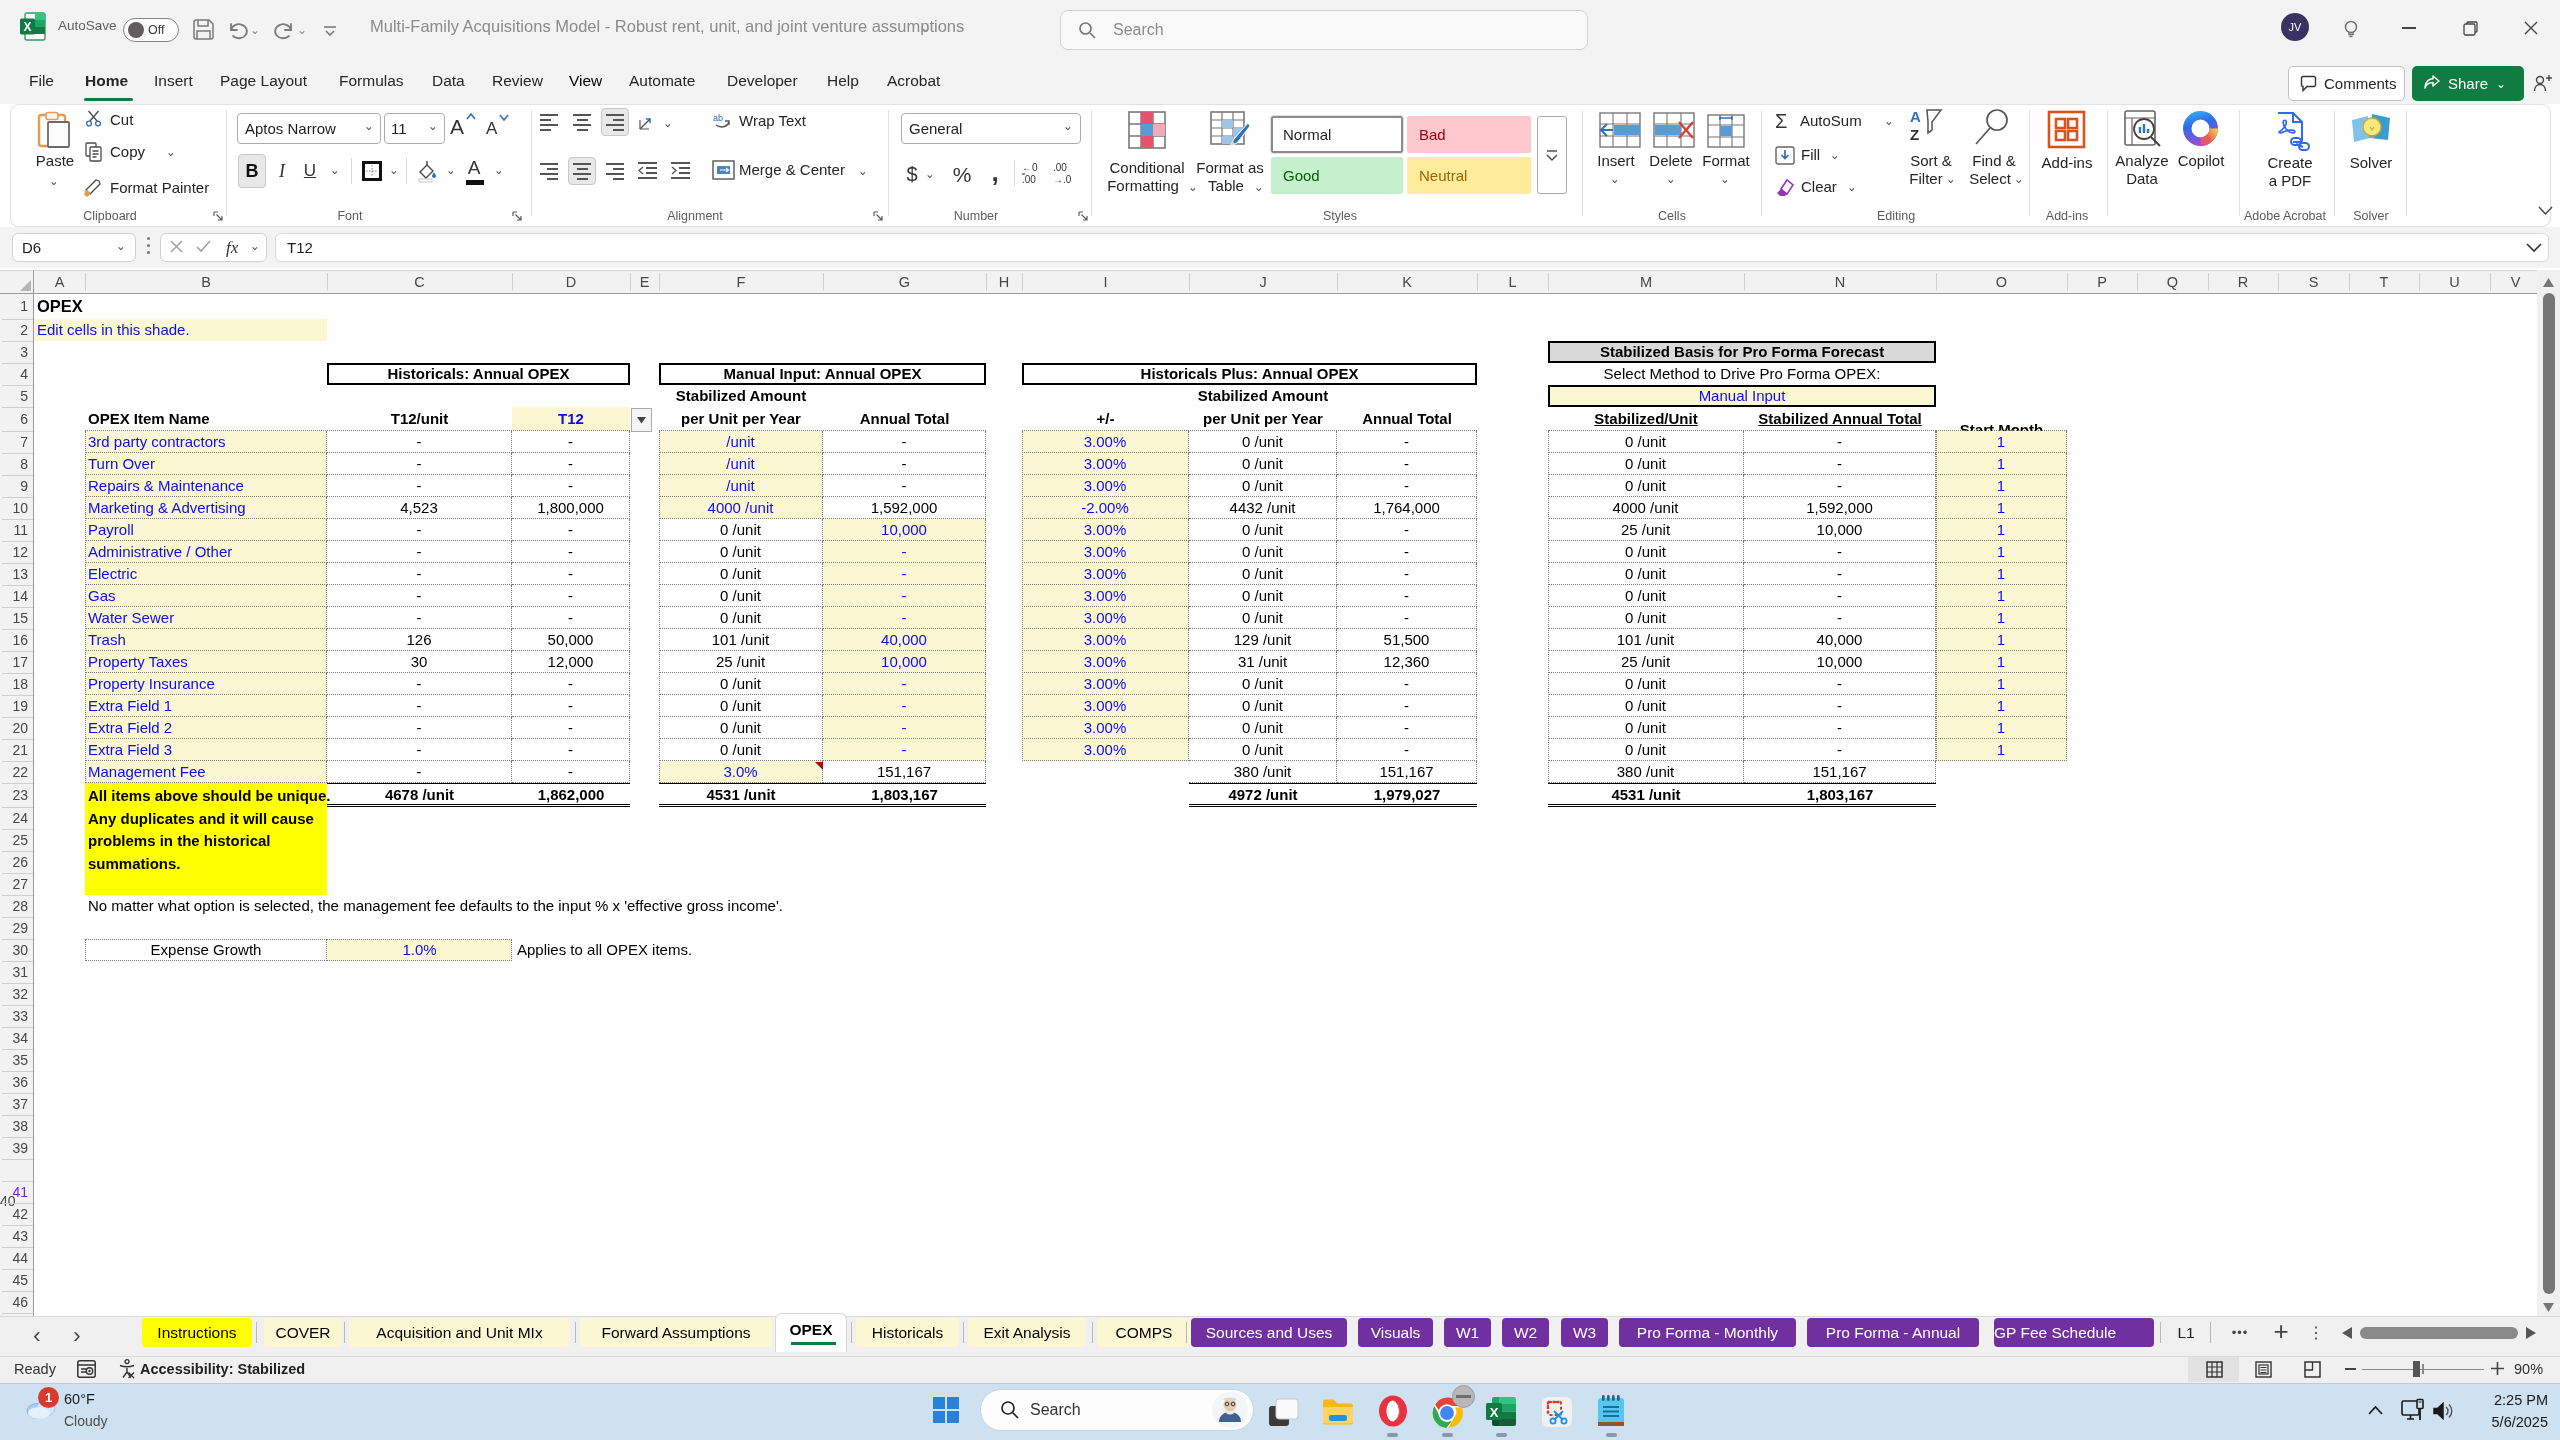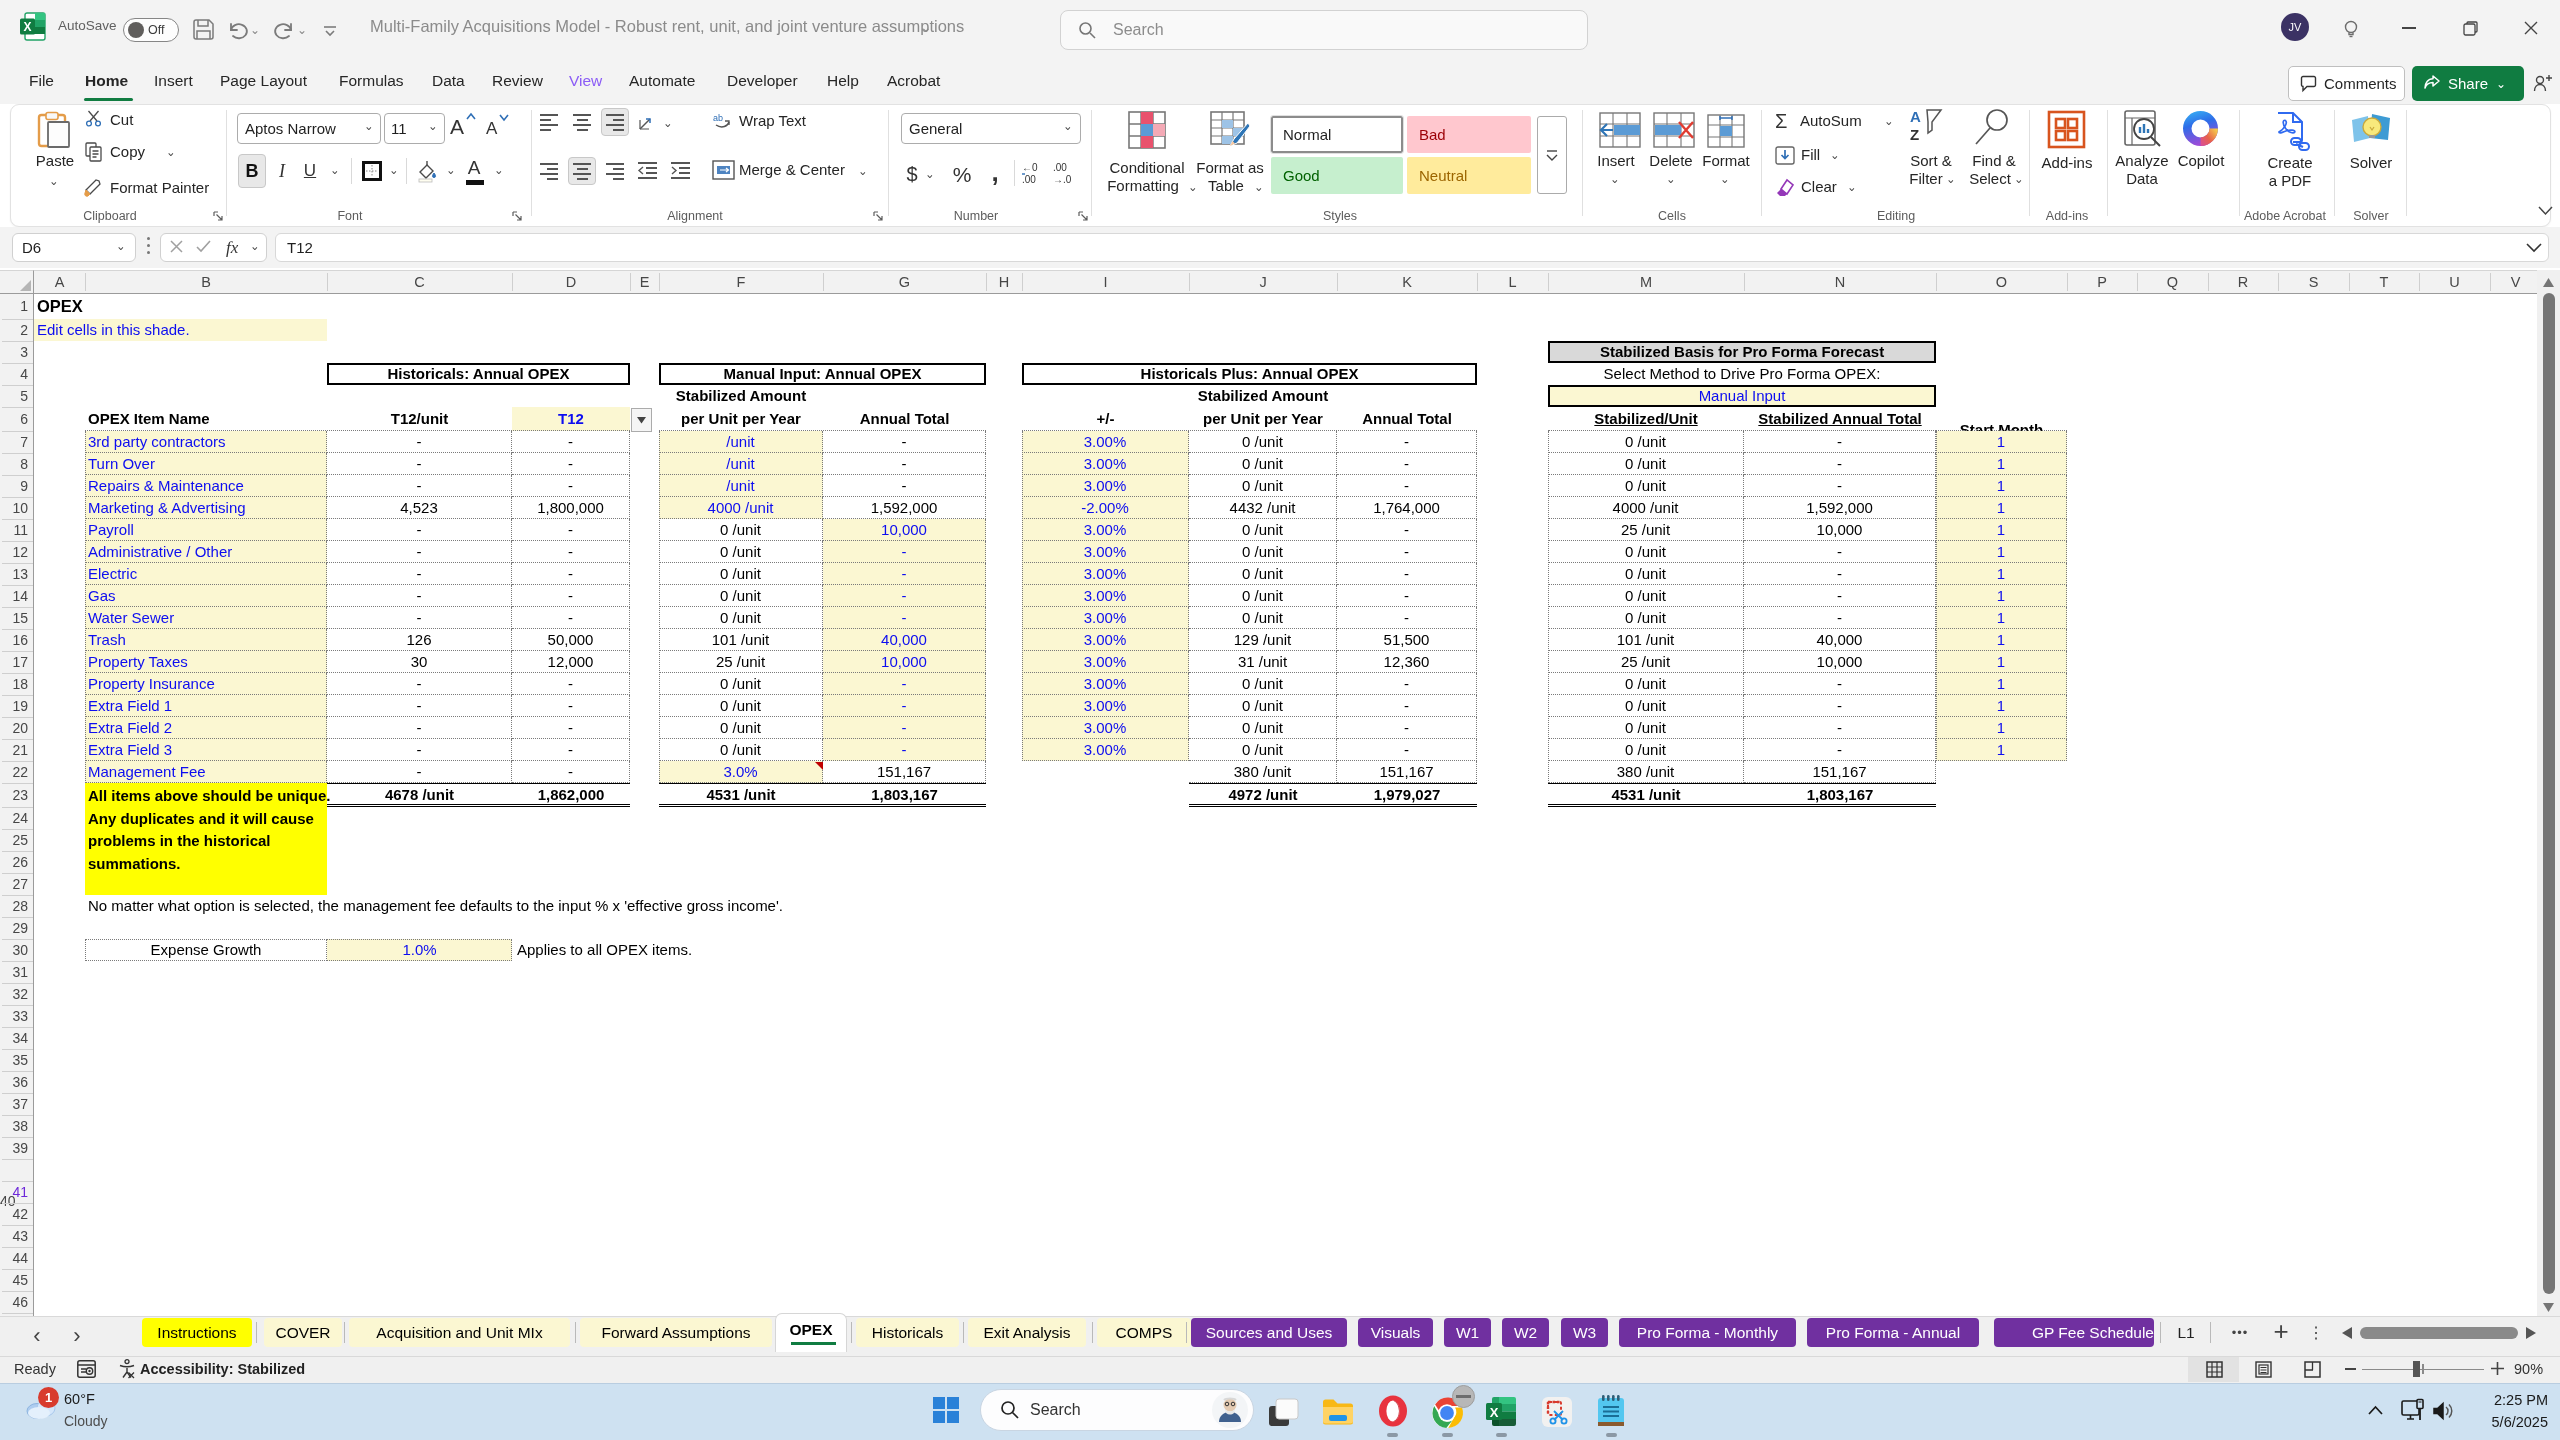--- a/index.html
+++ b/index.html
@@ -64,21 +64,21 @@
 <path d="M1 1 L13 13 M13 1 L1 13"></path>
   </svg>
 <div style="left:0px;top:52px;width:2560px;height:52px;background:#f3f3f3;"></div>
 <div style="left:29px;top:68px;width:44px;height:26px;line-height:26px;color:#262626;font-size:15.5px;">File</div>
 <div style="left:85px;top:68px;width:44px;height:26px;line-height:26px;color:#262626;font-size:15.5px;font-weight:bold;">Home</div>
 <div style="left:154px;top:68px;width:61px;height:26px;line-height:26px;color:#262626;font-size:15.5px;">Insert</div>
 <div style="left:220px;top:68px;width:102px;height:26px;line-height:26px;color:#262626;font-size:15.5px;">Page Layout</div>
 <div style="left:339px;top:68px;width:77px;height:26px;line-height:26px;color:#262626;font-size:15.5px;">Formulas</div>
 <div style="left:432px;top:68px;width:44px;height:26px;line-height:26px;color:#262626;font-size:15.5px;">Data</div>
 <div style="left:492px;top:68px;width:61px;height:26px;line-height:26px;color:#262626;font-size:15.5px;">Review</div>
-<div style="left:569px;top:68px;width:44px;height:26px;line-height:26px;color:#8b5cf6;font-size:15.5px;">View</div>
+<div style="left:569px;top:68px;width:44px;height:26px;line-height:26px;color:#000000;font-size:15.5px;">View</div>
 <div style="left:629px;top:68px;width:77px;height:26px;line-height:26px;color:#262626;font-size:15.5px;">Automate</div>
 <div style="left:727px;top:68px;width:85px;height:26px;line-height:26px;color:#262626;font-size:15.5px;">Developer</div>
 <div style="left:827px;top:68px;width:44px;height:26px;line-height:26px;color:#262626;font-size:15.5px;">Help</div>
 <div style="left:887px;top:68px;width:69px;height:26px;line-height:26px;color:#262626;font-size:15.5px;">Acrobat</div>
 <div style="left:84px;top:98px;width:49px;height:3px;background:#107c41;border-radius:2px;"></div>
 <div style="left:2288px;top:66px;width:117px;height:35px;background:#fff;border:1px solid #bfbfbf;border-radius:5px;"></div>
 <svg style="left:2300px;top:75px" width="17" height="17" viewBox="0 0 17 17" fill="none" stroke="#333" stroke-width="1.4">
 <path d="M1.5 3 a1.5 1.5 0 0 1 1.5-1.5 h11 a1.5 1.5 0 0 1 1.5 1.5 v7 a1.5 1.5 0 0 1 -1.5 1.5 h-7 l-4 4 v-4 h-0 a1.5 1.5 0 0 1 -1.5-1.5 z"></path>
   </svg>
 <div style="left:2324px;top:71px;width:80px;height:26px;line-height:26px;color:#252525;font-size:15px;">Comments</div>
@@ -845,21 +845,21 @@
 <div style="left:1444px;top:1318px;width:47px;height:29px;line-height:29px;color:#fff;font-size:15.5px;text-align:center;">W1</div>
 <div style="left:1502px;top:1318px;width:47px;height:29px;background:#7030a0;border-radius:4px;"></div>
 <div style="left:1502px;top:1318px;width:47px;height:29px;line-height:29px;color:#fff;font-size:15.5px;text-align:center;">W2</div>
 <div style="left:1561px;top:1318px;width:47px;height:29px;background:#7030a0;border-radius:4px;"></div>
 <div style="left:1561px;top:1318px;width:47px;height:29px;line-height:29px;color:#fff;font-size:15.5px;text-align:center;">W3</div>
 <div style="left:1619px;top:1318px;width:177px;height:29px;background:#7030a0;border-radius:4px;"></div>
 <div style="left:1619px;top:1318px;width:177px;height:29px;line-height:29px;color:#fff;font-size:15.5px;text-align:center;">Pro Forma - Monthly</div>
 <div style="left:1807px;top:1318px;width:172px;height:29px;background:#7030a0;border-radius:4px;"></div>
 <div style="left:1807px;top:1318px;width:172px;height:29px;line-height:29px;color:#fff;font-size:15.5px;text-align:center;">Pro Forma - Annual</div>
 <div style="left:1994px;top:1318px;width:160px;height:29px;background:#7030a0;border-radius:4px;"></div>
-<div style="left:1994px;top:1318px;width:160px;height:29px;line-height:29px;color:#fff;font-size:15.5px;text-align:right;">GP Fee Schedule</div>
+<div style="left:1994px;top:1318px;width:160px;height:29px;line-height:29px;color:#fff;font-size:15.5px;text-align:left;">GP Fee Schedule</div>
 <div style="left:2166px;top:1318px;width:40px;height:29px;line-height:29px;font-size:15.5px;text-align:center;color:#222;">L1</div>
 <div style="left:256px;top:1322px;width:1px;height:21px;background:#b9b9b9;"></div>
 <div style="left:344px;top:1322px;width:1px;height:21px;background:#b9b9b9;"></div>
 <div style="left:575px;top:1322px;width:1px;height:21px;background:#b9b9b9;"></div>
 <div style="left:851px;top:1322px;width:1px;height:21px;background:#b9b9b9;"></div>
 <div style="left:963px;top:1322px;width:1px;height:21px;background:#b9b9b9;"></div>
 <div style="left:1092px;top:1322px;width:1px;height:21px;background:#b9b9b9;"></div>
 <div style="left:1186px;top:1322px;width:1px;height:21px;background:#b9b9b9;"></div>
 <div style="left:2160px;top:1322px;width:1px;height:21px;background:#b9b9b9;"></div>
 <div style="left:2210px;top:1322px;width:1px;height:21px;background:#b9b9b9;"></div>

